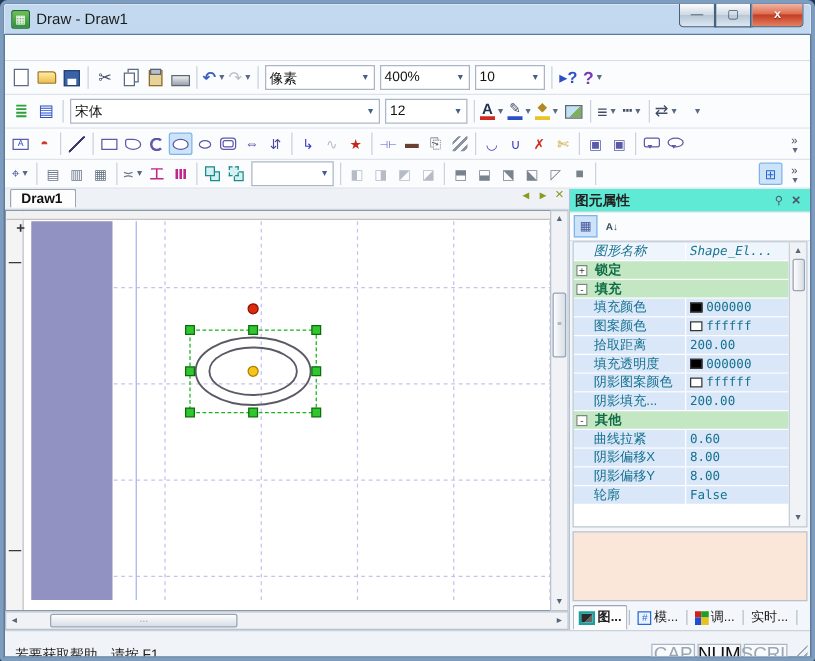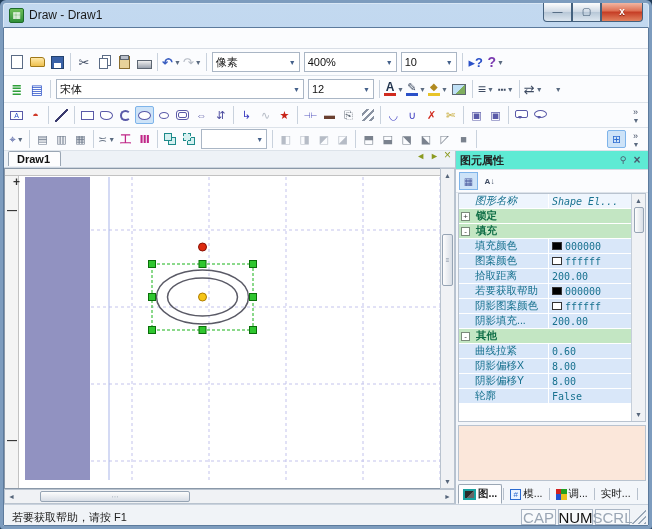--- a/index.html
+++ b/index.html
@@ -101,21 +101,21 @@
   .panel-tabs { height:21px; display:flex; align-items:flex-end; padding:0 2px; gap:1px; }
   .ptab { display:flex; align-items:center; gap:2px; font-size:10.5px; color:#222; padding:2px 4px; border:1px solid transparent; white-space:nowrap; }
   .ptab.sel { background:#fdfdfe; border-color:#9aa6b4; border-bottom-color:#fdfdfe; border-radius:2px 2px 0 0; font-weight:bold; }
   .ptab-sepline { width:1px; height:12px; background:#b6c0cc; align-self:center; }
   .pt-icon1 { width:13px; height:11px; background:linear-gradient(135deg,#2a2a2a 55%,#666 55%); border:2px solid #18a0a0; }
   .pt-icon2 { width:11px; height:11px; border:1px solid #2a6ad0; color:#2a6ad0; font-size:8px; line-height:9px; text-align:center; background:#eaf2ff; }
   .pt-icon3 { width:11px; height:11px; display:grid; grid-template-columns:1fr 1fr; }
   .pt-icon3 i:nth-child(1){background:#d02020;} .pt-icon3 i:nth-child(2){background:#20a020;}
   .pt-icon3 i:nth-child(3){background:#2050d0;} .pt-icon3 i:nth-child(4){background:#e8c020;}
   
-  .statusbar { height:21px; background:#f0f3f7; border-top:1px solid #c9d2dd; display:flex; align-items:flex-end; padding:16px 2px 0 8px; font-size:11px; color:#222; }
+  .statusbar { height:21px; background:#f0f3f7; border-top:1px solid #c9d2dd; display:flex; align-items:center; padding:16px 2px 0 8px; font-size:11px; color:#222; }
   .status-right { margin-left:auto; display:flex; gap:2px; align-items:center; }
   .kbd-ind { width:35px; height:16px; border:1px solid #aab6c5; background:#f8fafc; font-size:15px; display:flex; align-items:center; justify-content:center; color:#9aa6b4; }
   .kbd-ind.on { color:#111; font-weight:normal; }
   .grip { width:14px; height:14px; background:
     linear-gradient(135deg,transparent 50%,#9aa8b8 50%,#9aa8b8 57%,transparent 57%,transparent 71%,#9aa8b8 71%,#9aa8b8 78%,transparent 78%,transparent 92%,#9aa8b8 92%); }
 </style>
 </head>
 <body>
 
 <div class="window">
@@ -174,21 +174,21 @@
         </div>
       <div class="tbtn dis">
           <span>↷</span>
           <span class="dd">▼</span>
         </div>
       <div class="sep"></div>
       <div class="combo" style="width:88px">
           <span>像素</span>
           <span class="carat">▼</span>
         </div>
-      <div class="combo" style="width:93px">
+      <div class="combo" style="width:72px">
           <span>400%</span>
           <span class="carat">▼</span>
         </div>
       <div class="combo" style="width:56px">
           <span>10</span>
           <span class="carat">▼</span>
         </div>
       <div class="sep"></div>
       <div class="tbtn">
           <span style="font-weight:bold;color:#2a50c8">▸?</span>
@@ -544,21 +544,21 @@
               </div>
               <div class="grid-row row-prop">
                 <span class="expander"></span>
                 <span class="prop-name">拾取距离</span>
                 <span class="prop-value">
                   <span>200.00</span>
                 </span>
               </div>
               <div class="grid-row row-prop">
                 <span class="expander"></span>
-                <span class="prop-name">若要获取帮助</span>
+                <span class="prop-name">填充透明度</span>
                 <span class="prop-value">
                   <i class="swatch" style="background: rgb(0, 0, 0);"></i>
                   <span>000000</span>
                 </span>
               </div>
               <div class="grid-row row-prop">
                 <span class="expander"></span>
                 <span class="prop-name">阴影图案颜色</span>
                 <span class="prop-value">
                   <i class="swatch" style="background: rgb(255, 255, 255);"></i>

